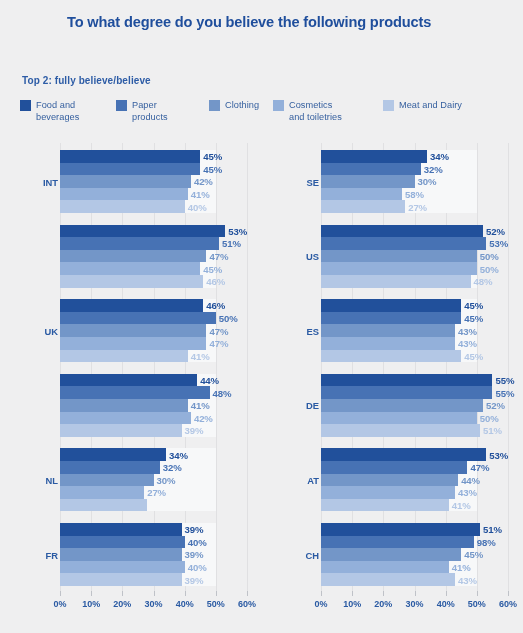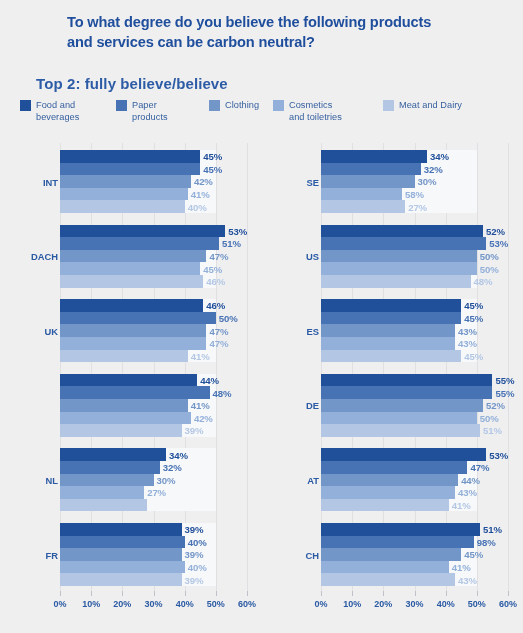--- a/index.html
+++ b/index.html
@@ -31,23 +31,23 @@
     font-weight: bold;
     line-height: 1.38;
     color: #1f4e9c;
     letter-spacing: -0.15px;
   }
   .title-line { display: block; margin-left: 45px; }
 
   
   .subtitle {
     position: absolute;
-    left: 36px;
+    left: 22px;
     top: 75px;
-    font-size: 15px;
+    font-size: 10px;
     font-weight: bold;
     color: #2d5ca6;
     letter-spacing: 0.1px;
   }
 
   
   .legend {
     position: absolute;
     left: 20px;
     top: 99px;
@@ -171,21 +171,20 @@
     letter-spacing: -0.1px;
   }
 </style>
 </head>
 <body>
 
 <div id="page-root">
 
   <div class="title">
     <span class="title-line">To what degree do you believe the following products</span>
-    <span class="title-line">and services can be carbon neutral?</span>
   </div>
 
   <div class="subtitle">Top 2: fully believe/believe</div>
 
   <div class="legend">
       <div class="legend-item" style="left: 0px;">
         <span class="legend-swatch" style="background: rgb(33, 80, 155);"></span>
         <span class="legend-label">Food and
 beverages</span>
       </div>
@@ -366,23 +365,20 @@
             <span class="bar-value" style="left: 127.667px; color: rgb(147, 176, 218);">40%</span>
           </div>
           <div class="bar-row" style="top: 50.4px; width: 187px;">
             <div class="bar" style="width: 121.55px; background: rgb(179, 199, 229);"></div>
             <span class="bar-value" style="left: 124.55px; color: rgb(179, 199, 229);">39%</span>
           </div>
         </div>
       </div>
   <div class="group-label-wrap" style="top: 7px;">
         <div class="group-label">INT</div>
-      </div>
-      <div class="group-label-wrap" style="top: 81.6px;">
-        <div class="group-label">DACH</div>
       </div>
       <div class="group-label-wrap" style="top: 156.2px;">
         <div class="group-label">UK</div>
       </div>
       <div class="group-label-wrap" style="top: 305.4px;">
         <div class="group-label">NL</div>
       </div>
       <div class="group-label-wrap" style="top: 380px;">
         <div class="group-label">FR</div>
       </div>

